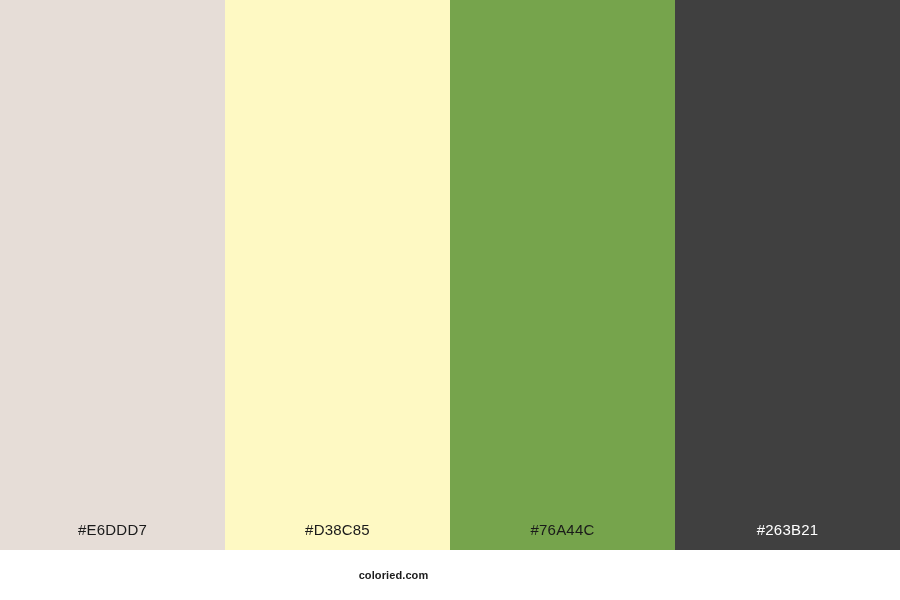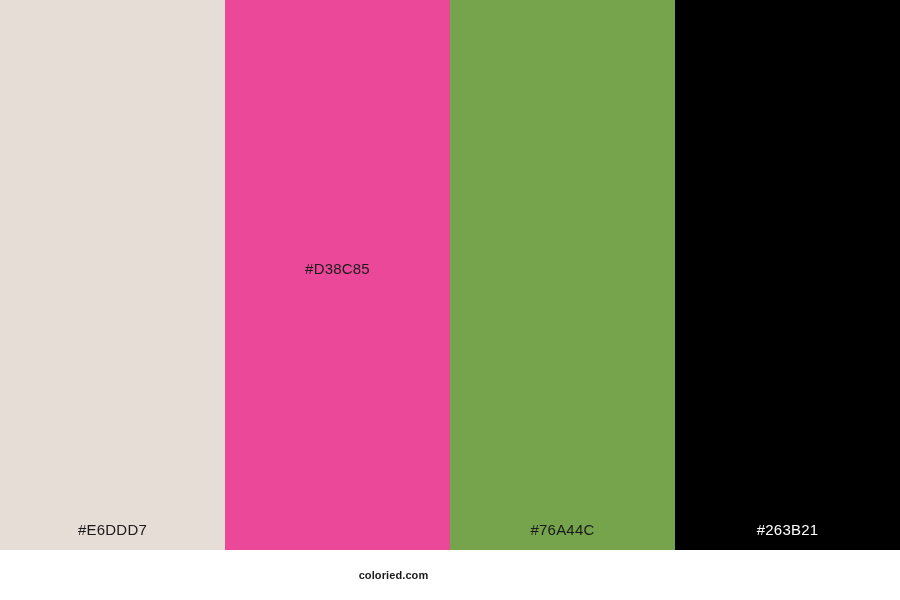--- a/index.html
+++ b/index.html
@@ -72,30 +72,30 @@
 <body style="background-color: rgb(255, 255, 255);">
 
 <div id="palette-page">
 
   <div id="swatch-strip">
 
     <div class="swatch" style="background-color: rgb(230, 221, 215);">
       <span class="swatch-label" style="color: rgb(26, 26, 26);">#E6DDD7</span>
     </div>
 
-    <div class="swatch" style="background-color: #ec4899; align-items: center;">
+    <div class="swatch" style="background-color: #fef9c3;">
       <span class="swatch-label" style="color: rgb(26, 26, 26);">#D38C85</span>
     </div>
 
 
     <div class="swatch" style="background-color: rgb(118, 164, 76);">
       <span class="swatch-label" style="color: rgb(26, 26, 26);">#76A44C</span>
     </div>
 
-    <div class="swatch" style="background-color: #000000;">
+    <div class="swatch" style="background-color: #404040;">
       <span class="swatch-label" style="color: rgb(255, 255, 255);">#263B21</span>
     </div>
 
   </div>
 
   <div id="footer-bar" style="background-color: rgb(255, 255, 255);">
     <span id="footer-brand" style="color: rgb(27, 27, 27);">coloried.com</span>
   </div>
 
 </div>

